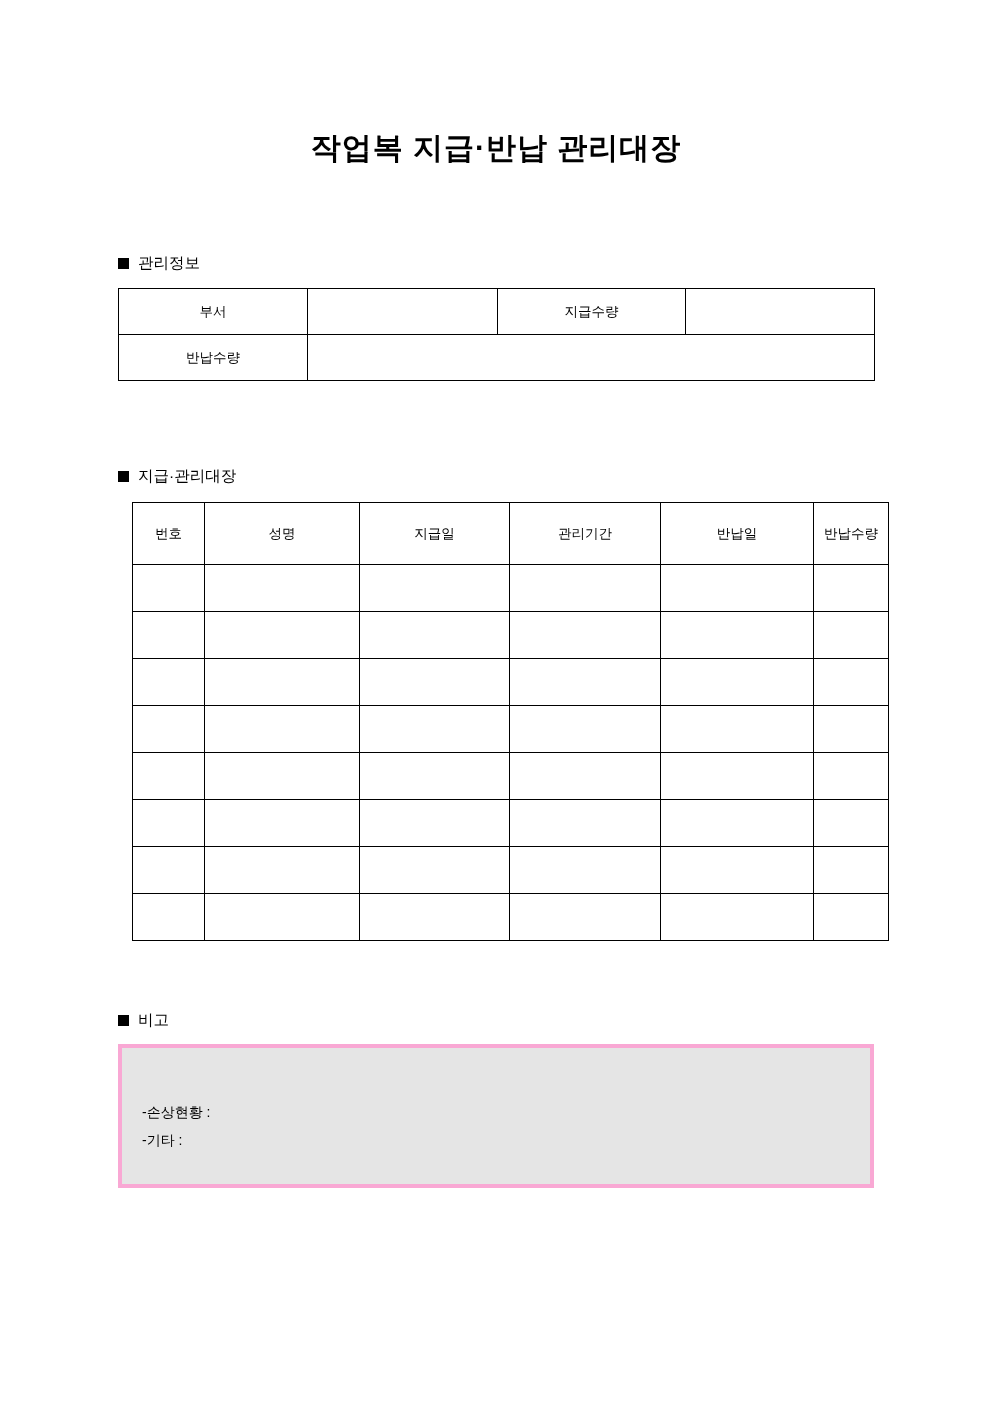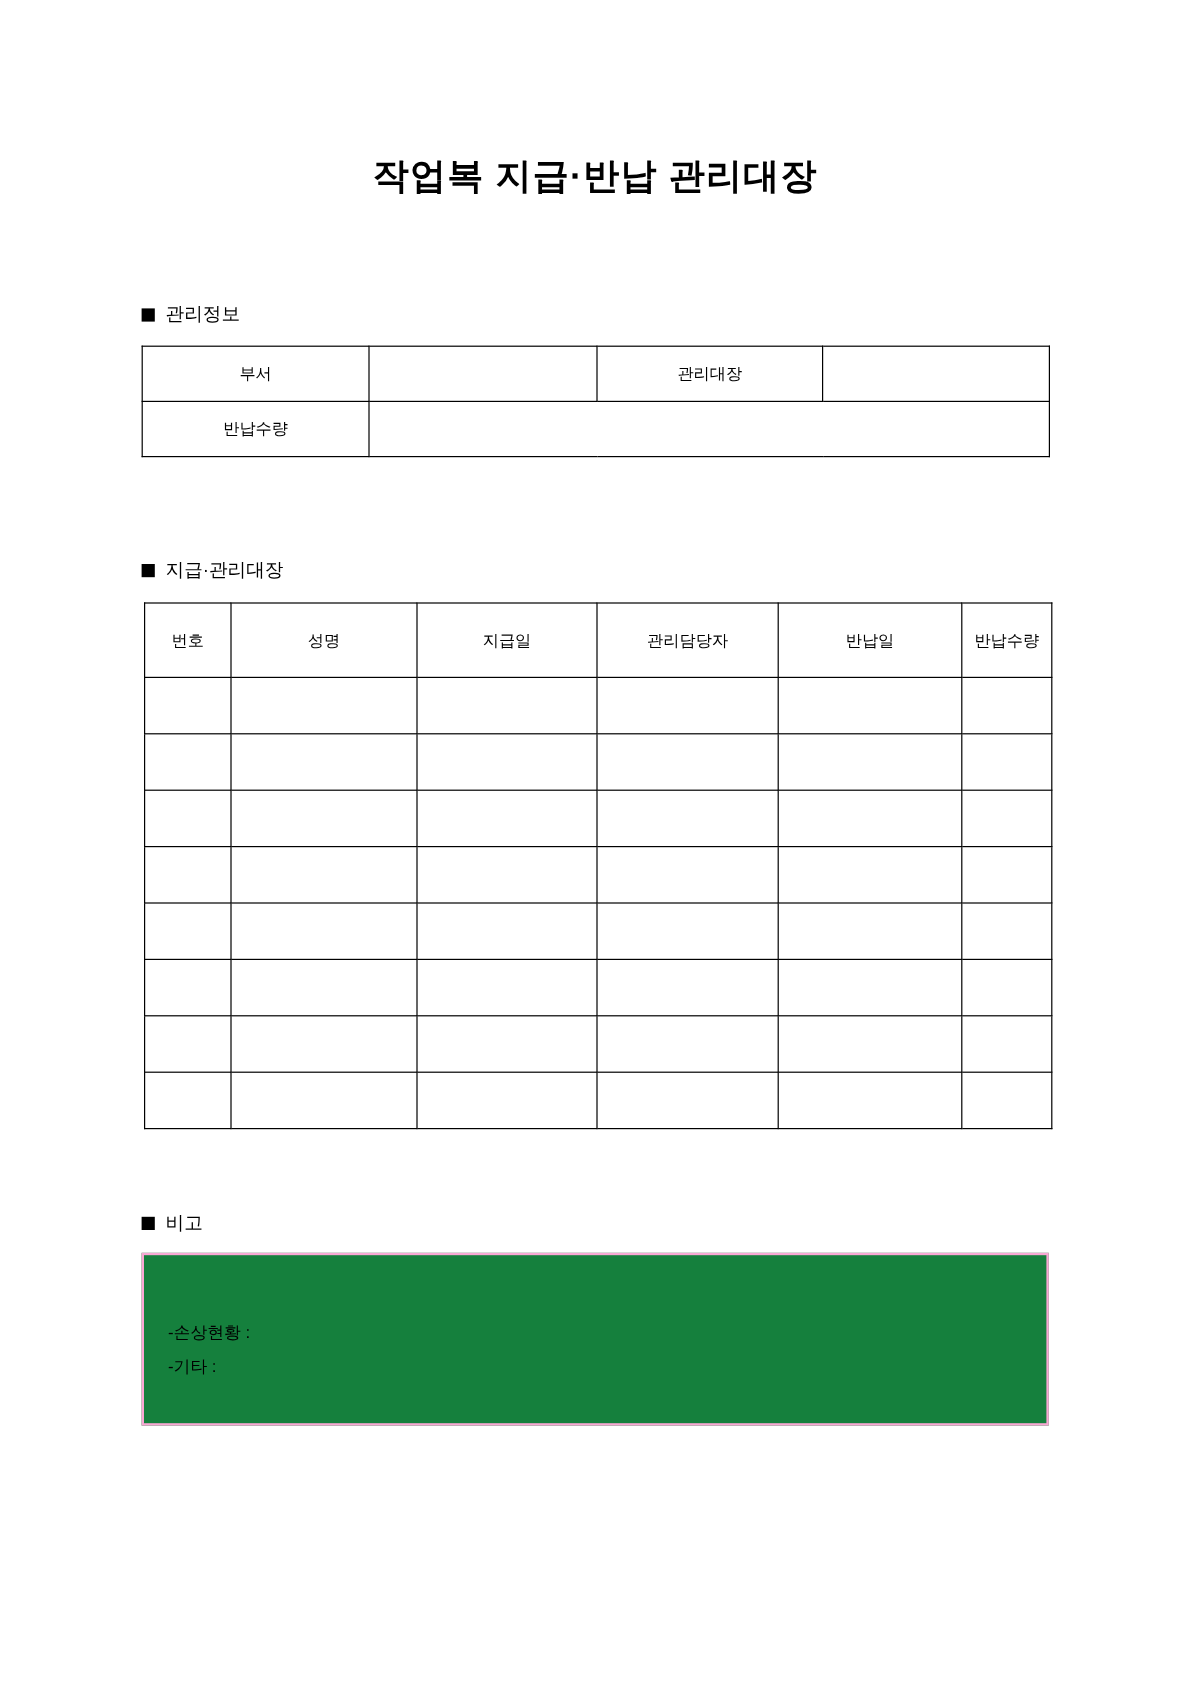--- a/index.html
+++ b/index.html
@@ -81,37 +81,37 @@
   
   #info-table {
     left: 118px;
     top: 288px;
     width: 756px;
   }
   #info-table td { height: 45px; }
 
   
   #record-table {
-    left: 120px;
+    left: 132px;
     top: 502px;
     width: 756px;
   }
   #record-table th { height: 61px; }
   #record-table td.data-cell { height: 46px; }
 
   
   #remark-box {
     position: absolute;
     left: 118px;
     top: 1044px;
     width: 756px;
     height: 144px;
-    border: 2px solid #f9a8d4;
+    border: 4px solid #f9a8d4;
     box-sizing: border-box;
-    background: #15803d;
+    background: #e5e5e5;
   }
   #remark-box .remark-lines {
     position: absolute;
     left: 20px;
     top: 50px;
     font-size: 14px;
     line-height: 28px;
   }
   #remark-box .remark-lines div {
     white-space: nowrap;
@@ -132,21 +132,21 @@
     <colgroup>
       <col style="width:189px">
       <col style="width:190px">
       <col style="width:188px">
       <col style="width:189px">
     </colgroup>
     <tbody>
       <tr>
         <td class="label-cell">부서</td>
         <td class="value-cell"></td>
-        <td class="label-cell">관리대장</td>
+        <td class="label-cell">지급수량</td>
         <td class="value-cell"></td>
       </tr>
       <tr>
         <td class="label-cell">반납수량</td>
         <td class="value-cell" colspan="3"></td>
       </tr>
     </tbody>
   </table>
 
   <div class="section-head" id="sec-record-head">
@@ -160,21 +160,21 @@
       <col style="width:150px">
       <col style="width:151px">
       <col style="width:153px">
       <col style="width:75px">
     </colgroup>
     <thead>
       <tr>
         <th class="head-cell">번호</th>
         <th class="head-cell">성명</th>
         <th class="head-cell">지급일</th>
-        <th class="head-cell">관리담당자</th>
+        <th class="head-cell">관리기간</th>
         <th class="head-cell">반납일</th>
         <th class="head-cell">반납수량</th>
       </tr>
     </thead>
     <tbody id="record-body">
       <tr>
         <td class="data-cell"></td>
         <td class="data-cell"></td>
         <td class="data-cell"></td>
         <td class="data-cell"></td>

